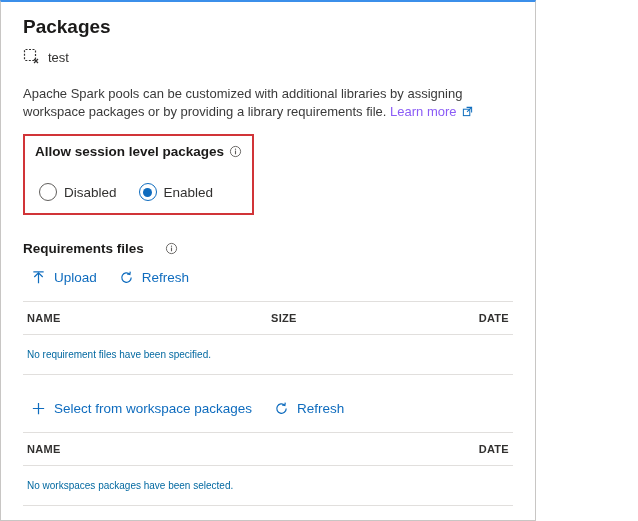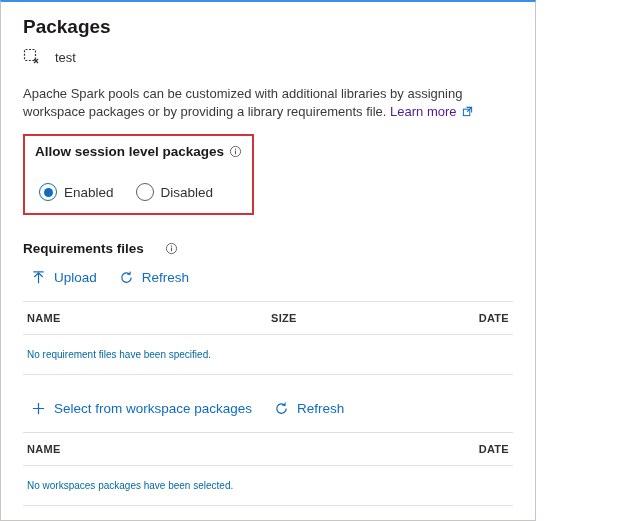--- a/index.html
+++ b/index.html
@@ -21,33 +21,33 @@
   }
   .page-title {
     font-size: 19px;
     font-weight: 600;
     margin: 0 0 10px 0;
     color: #1b1a19;
   }
   .pool-row {
     display: flex;
     align-items: center;
-    gap: 16px;
+    gap: 9px;
     margin-bottom: 18px;
     color: #323130;
     font-size: 13px;
   }
   .intro {
     font-size: 13px;
     color: #3a3a3a;
     line-height: 1.35;
     margin-bottom: 14px;
   }
   .link {
-    color: #4c1d95;
+    color: #8b5cf6;
     text-decoration: none;
     cursor: pointer;
     text-align: center;
   }
   .highlight-box {
     border: 2px solid #d13438;
     padding: 8px 10px 12px 10px;
     display: inline-block;
     margin-bottom: 20px;
   }
@@ -177,28 +177,28 @@
       <span class="info-icon">
         <svg width="13" height="13" viewBox="0 0 14 14">
             <circle cx="7" cy="7" r="5.5" stroke="#605e5c" stroke-width="1"></circle>
             <circle cx="7" cy="4.5" r="0.7" fill="#605e5c" stroke="none"></circle>
             <rect x="6.4" y="6" width="1.2" height="4" fill="#605e5c" stroke="none"></rect>
           </svg>
       </span>
     </div>
     <div class="radio-row">
       <div class="radio-item">
+        <span class="radio-outer"></span>
+        <span>Disabled</span>
+      </div>
+      <div class="radio-item">
         <span class="radio-outer checked">
             <span class="radio-inner"></span>
           </span>
         <span>Enabled</span>
-      </div>
-      <div class="radio-item">
-        <span class="radio-outer"></span>
-        <span>Disabled</span>
       </div>
     </div>
   </div>
 
   <div class="section-head">
     <span>Requirements files</span>
     <span class="info-icon">
       <svg width="13" height="13" viewBox="0 0 14 14">
           <circle cx="7" cy="7" r="5.5" stroke="#605e5c" stroke-width="1"></circle>
           <circle cx="7" cy="4.5" r="0.7" fill="#605e5c" stroke="none"></circle>

